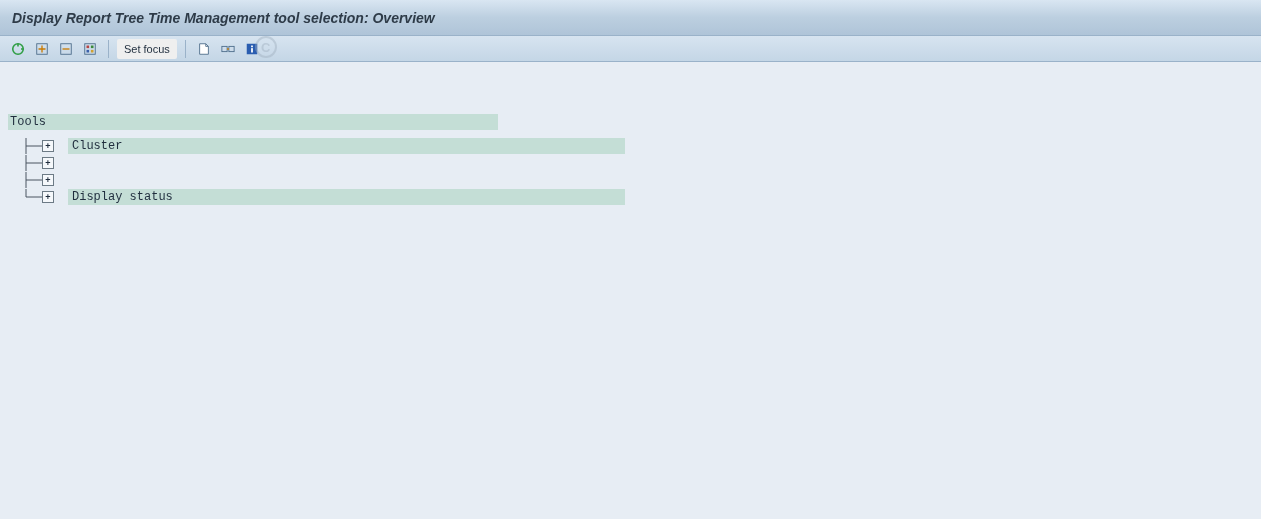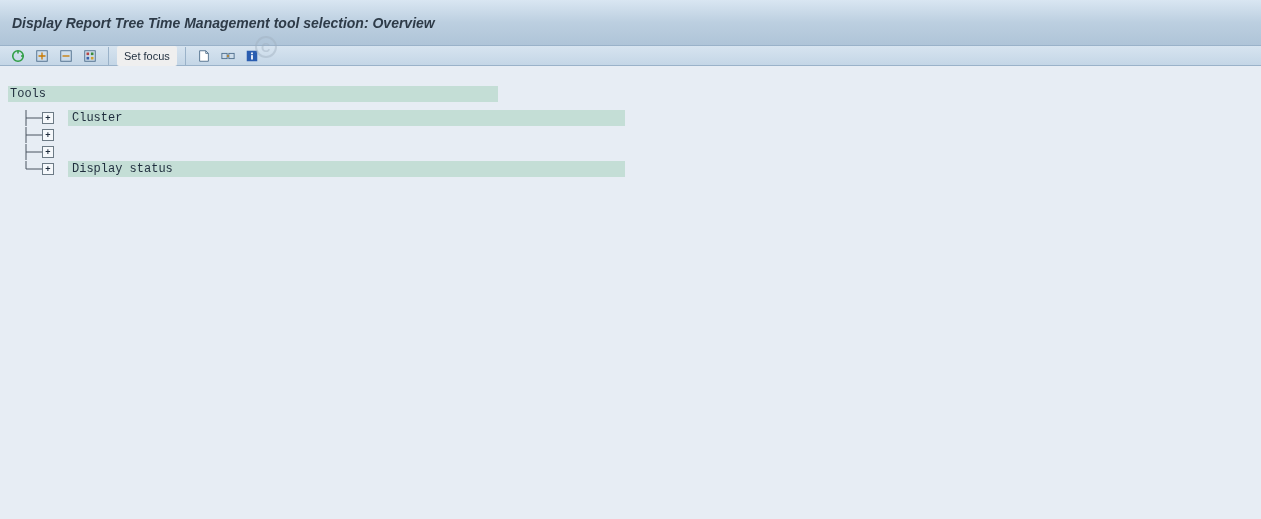--- a/index.html
+++ b/index.html
@@ -11,36 +11,36 @@
       font-family: Arial, Helvetica, sans-serif;
       font-size: 12px;
       background: #e7edf4;
       width: 1261px;
       height: 519px;
       overflow: hidden;
       position: relative;
     }
     
     .titlebar {
-      height: 46px;
+      height: 36px;
       background: linear-gradient(to bottom, #d9e6f2 0%, #bccfe0 50%, #afc4d8 100%);
       border-bottom: 1px solid #9ab2c9;
       display: flex;
       align-items: center;
       padding: 0 12px;
     }
     .titlebar-title {
       font-style: italic;
       font-weight: bold;
       font-size: 14px;
       color: #2e3b48;
     }
     
     .toolbar {
-      height: 20px;
+      height: 26px;
       background: linear-gradient(to bottom, #d7e4f0 0%, #c4d6e6 100%);
       border-bottom: 1px solid #9ab2c9;
       display: flex;
       align-items: center;
       padding: 0 8px;
       gap: 4px;
     }
     .tb-btn {
       width: 20px;
       height: 20px;
@@ -81,20 +81,21 @@
       height: calc(100% - 56px);
       background: #e7edf4;
       position: relative;
     }
     
     .tree {
       font-family: "Courier New", monospace;
       font-size: 12px;
       color: #1f2d3d;
       white-space: nowrap;
+      margin-top: 32px;
     }
     .tree-root-row {
       display: flex;
       align-items: center;
     }
     .tree-root-label {
       display: inline-block;
       background: #c4ded6;
       width: 490px;
       height: 16px;

